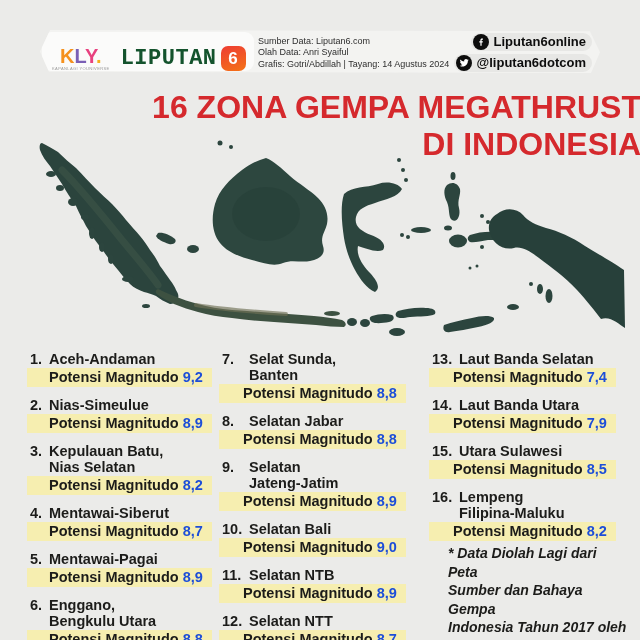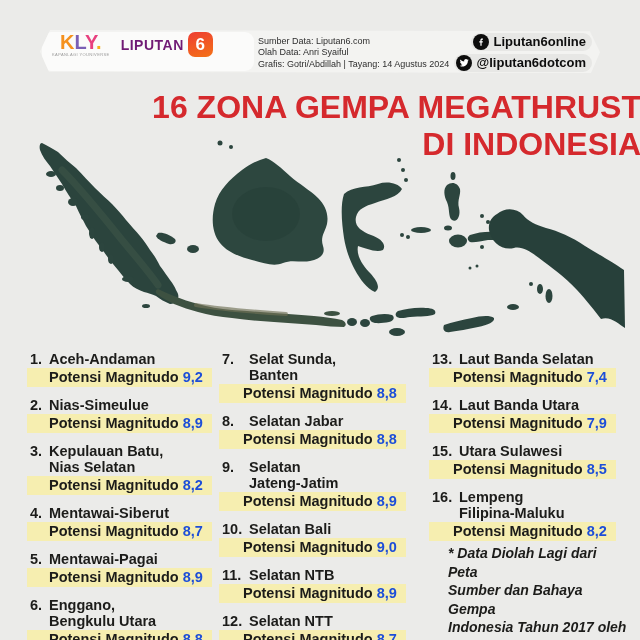--- a/index.html
+++ b/index.html
@@ -12,27 +12,27 @@
 
   
   .ribbon{
     position:absolute;left:40px;top:30px;width:560px;height:43px;
     background:#f3f3f1;
     clip-path:polygon(0 50%,1.8% 0,98.2% 3%,100% 52%,98.4% 100%,1.6% 97%);
   }
   .kly-tab{
     position:absolute;left:2px;top:2px;width:212px;height:39px;
     background:#fbfbfa;border-radius:9px;
-    display:flex;align-items:flex-start;
+    display:flex;align-items:flex-end;
   }
   .kly-logo{margin-left:10px;text-align:center;line-height:1;}
   .kly-letters{font-size:20px;font-weight:800;letter-spacing:0;}
   .kly-caption{font-size:4px;color:#9a9a9a;letter-spacing:.4px;margin-top:1px;}
   .l6{display:flex;align-items:center;margin-left:11px;gap:4px;}
-  .l6-text{font-size:14px;font-weight:800;color:#701a75;letter-spacing:.5px;}
+  .l6-text{font-size:22px;font-weight:800;color:#14532d;letter-spacing:.5px;font-family:Liberation Mono, monospace;}
   .l6-badge{
     width:25px;height:25px;border-radius:7px;
     background:linear-gradient(160deg,#ee3d33,#f47216);
     color:#fff;font-weight:800;font-size:17px;
     display:flex;align-items:center;justify-content:center;
   }
   .credits{position:absolute;left:218px;top:6px;font-size:9px;line-height:11.3px;color:#2e2e2e;}
   .credit-line{display:block;}
   .socials{position:absolute;right:8px;top:3px;display:flex;flex-direction:column;align-items:flex-end;gap:3px;}
   .chip{display:flex;align-items:flex-start;gap:5px;background:#e7e7e5;border-radius:9px;padding:1px 6px 1px 2px;}

